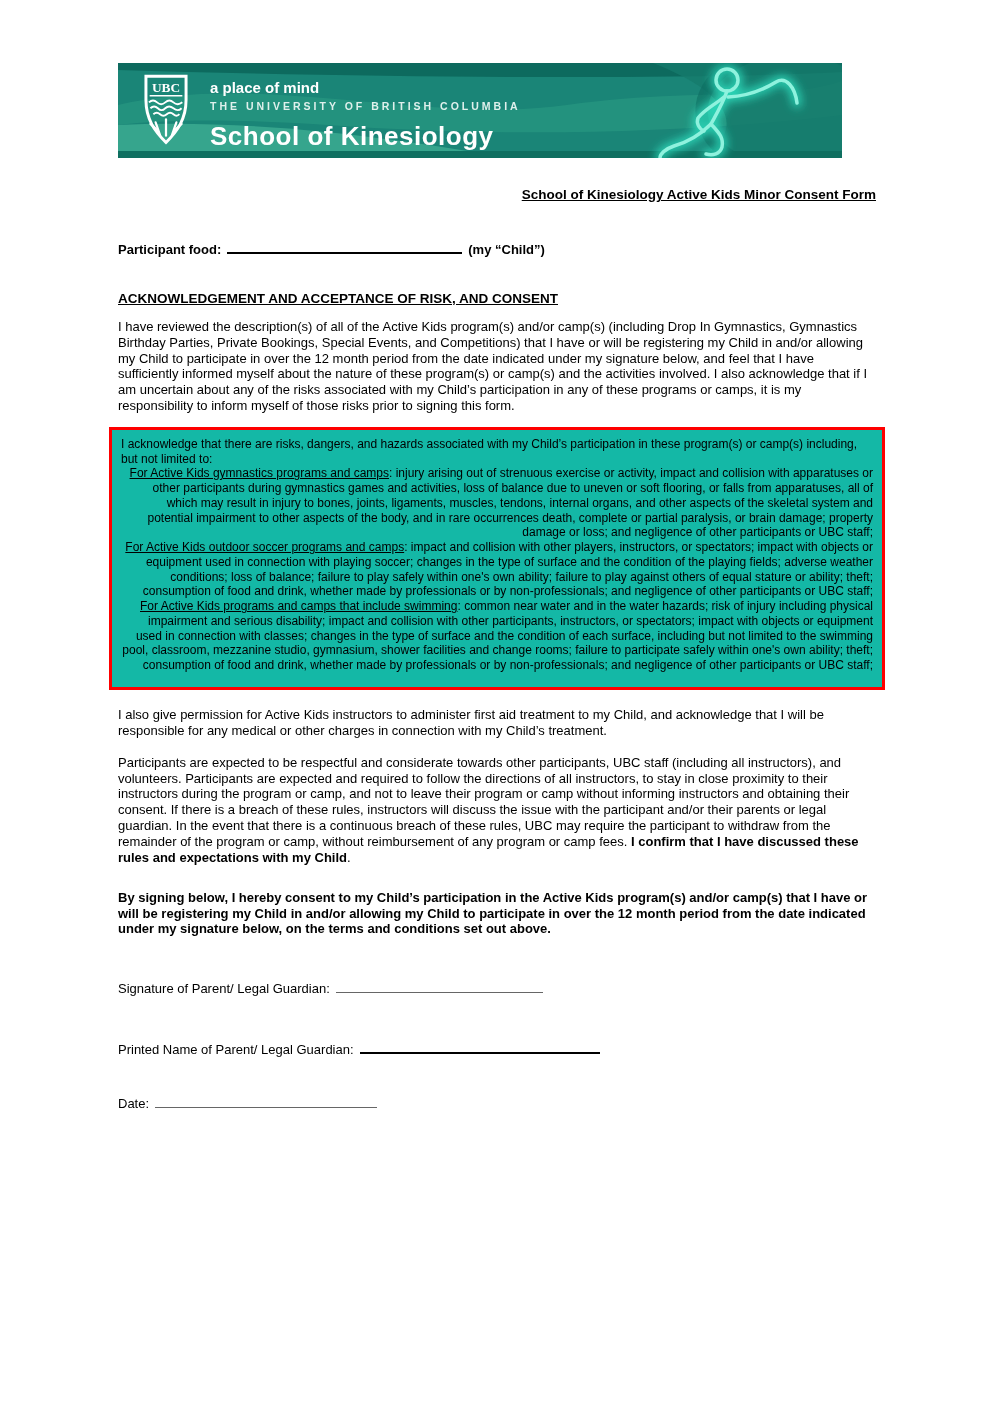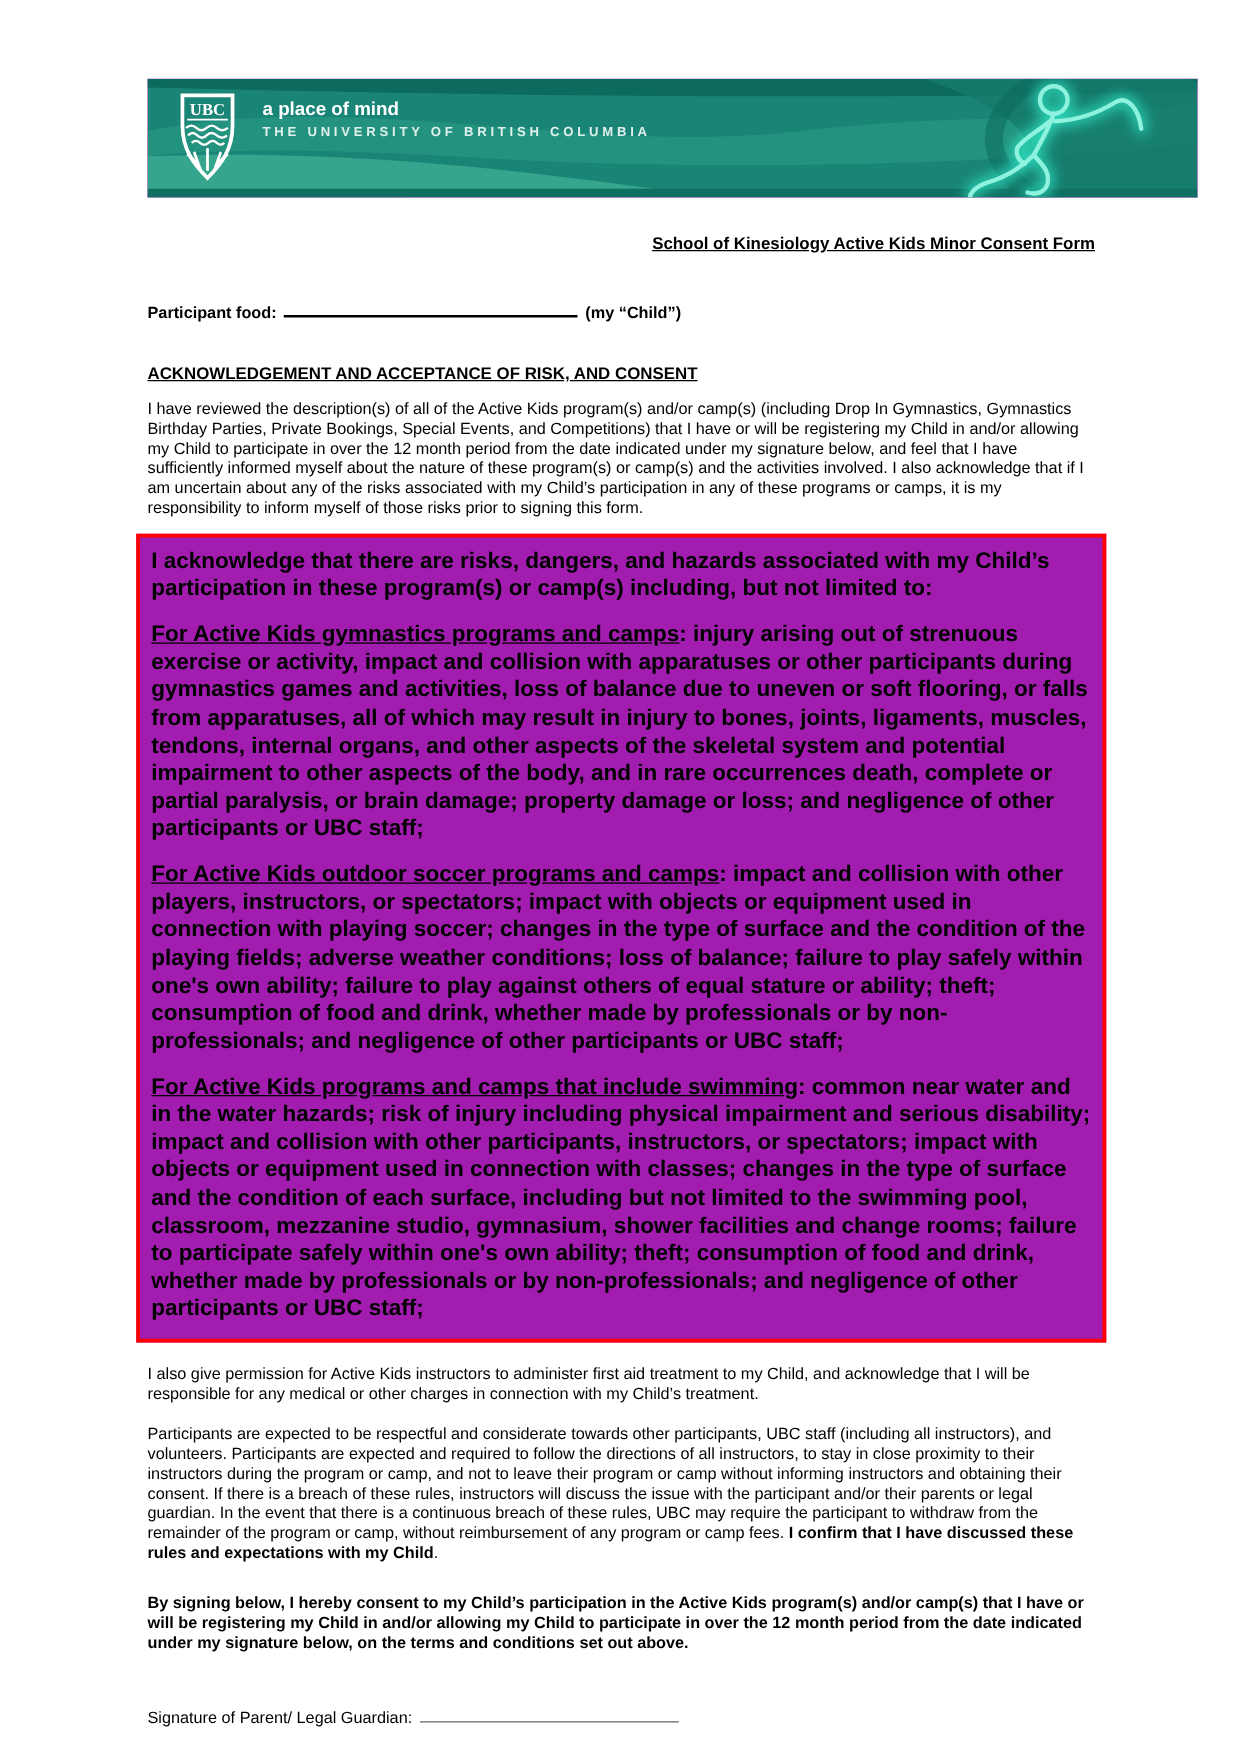--- a/index.html
+++ b/index.html
@@ -1,45 +1,45 @@
 <!DOCTYPE html>
 <html><head>
 <meta charset="utf-8">
 <style>
   html,body{margin:0;padding:0;background:#ffffff;}
   body{width:992px;height:1403px;position:relative;overflow:hidden;
        font-family:"Liberation Sans","DejaVu Sans",sans-serif;color:#000;}
   .content{position:absolute;left:118px;top:63px;width:758px;}
 
   
-  .banner{position:relative;width:840px;height:95px;background:#a21caf;overflow:hidden;}
+  .banner{position:relative;width:724px;height:95px;background:#8b5cf6;overflow:hidden;}
   .banner svg.swirls{position:absolute;left:0;top:0;width:100%;height:100%;}
   .logo{position:absolute;left:22px;top:8px;width:52px;height:79px;}
   .head-text{position:absolute;left:92px;top:17px;color:#ffffff;}
   .tagline{font-size:15px;font-weight:bold;line-height:1.1;}
   .university{font-size:10.5px;font-weight:bold;letter-spacing:3px;color:#dff0ec;margin-top:3px;text-align:center;}
   .school{font-size:26px;font-weight:bold;margin-top:9px;letter-spacing:.5px;}
   .runner{position:absolute;right:0;top:0;height:95px;width:215px;}
 
   
   .doc{font-size:13px;line-height:1.22;}
   h1.title{margin:29px 0 0;text-align:right;font-size:13.5px;font-weight:bold;
            text-decoration:underline;}
   .participant{margin-top:36px;font-weight:bold;}
   .blank-line{display:inline-block;border-bottom:2px solid #000;height:13px;vertical-align:baseline;}
   .participant .blank-line{width:235px;margin:0 6px 0 6px;}
   h2.section{margin:33px 0 0;font-size:13.5px;font-weight:bold;text-decoration:underline;}
   p.para{margin:11px 0 0;}
   p.bold{font-weight:bold;}
 
   
-  .risk-box{margin:13px -9px 0 -9px;background:#a21caf;border:3px solid #fe0000;
-            padding:7px 9px 14px 9px;font-weight:bold;font-size:18px;line-height:1.23;}
+  .risk-box{margin:13px -9px 0 -9px;background:#14b8a6;border:3px solid #fe0000;
+            padding:7px 9px 14px 9px;font-weight:normal;font-size:12px;line-height:1.23;}
   .risk-box p{margin:0;}
-  .risk-box p.gap{margin-top:15px;}
+  .risk-box p.gap{text-align:right;}
   .risk-lead{text-decoration:underline;}
 
   
   .sig-row{margin-top:42px;font-size:13px;}
   .sig-line{display:inline-block;border-bottom:1px solid #666;height:13px;
             vertical-align:baseline;margin-left:6px;}
   .sig-line.dark{border-bottom:2px solid #000;}
   .row-signature .sig-line{width:207px;}
   .row-printed{margin-top:42px;}
   .row-printed .sig-line{width:240px;}
@@ -74,20 +74,21 @@
           <path d="M27,83 L21,66"></path>
           <path d="M43,83 L49,66"></path>
         <path d="M24,77 L14,68"></path>
           <path d="M46,77 L56,68"></path>
       </g>
     </svg>
 
     <div class="head-text">
       <div class="tagline">a place of mind</div>
       <div class="university">THE UNIVERSITY OF BRITISH COLUMBIA</div>
+      <div class="school">School of Kinesiology</div>
     </div>
 
     <svg class="runner" viewBox="0 0 215 95">
       <defs>
           <filter id="glow" x="-40%" y="-40%" width="180%" height="180%">
         <feGaussianBlur stdDeviation="5"></feGaussianBlur>
           </filter>
         </defs>
       <g stroke="#2ee0c0" stroke-width="9" fill="none" stroke-linecap="round" filter="url(#glow)" opacity="0.9">
         <circle cx="100" cy="17" r="11"></circle>

